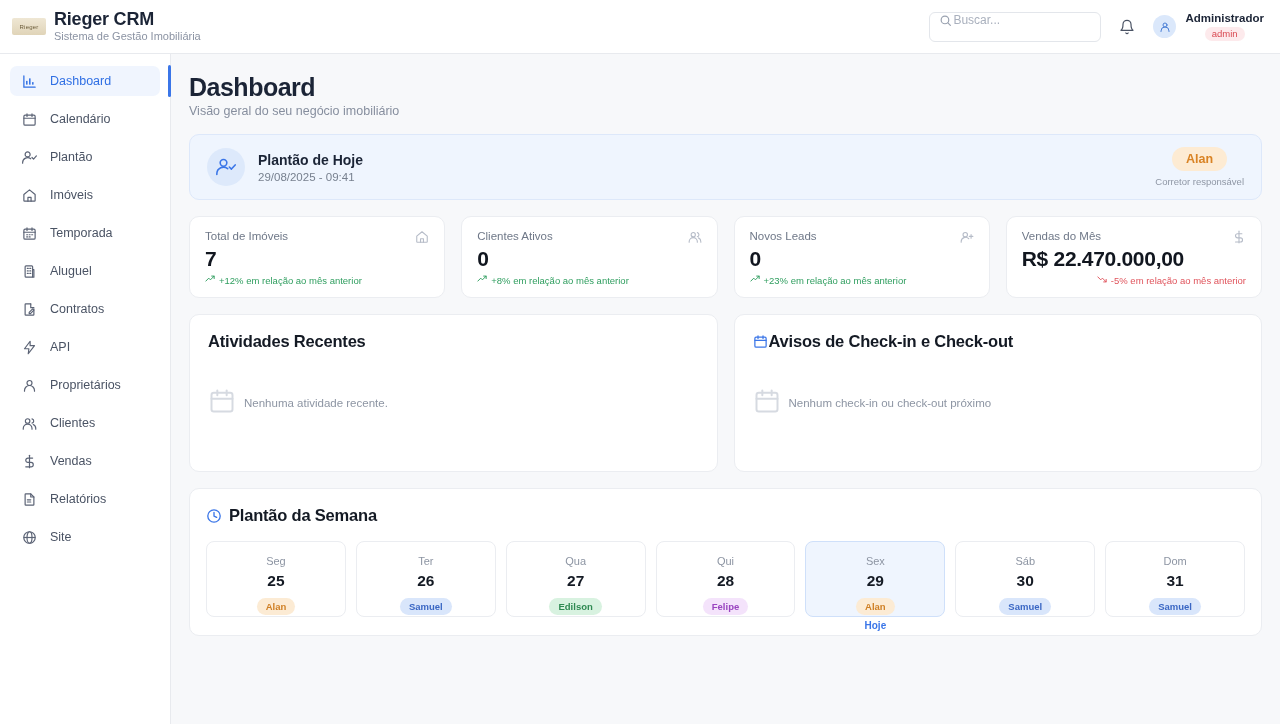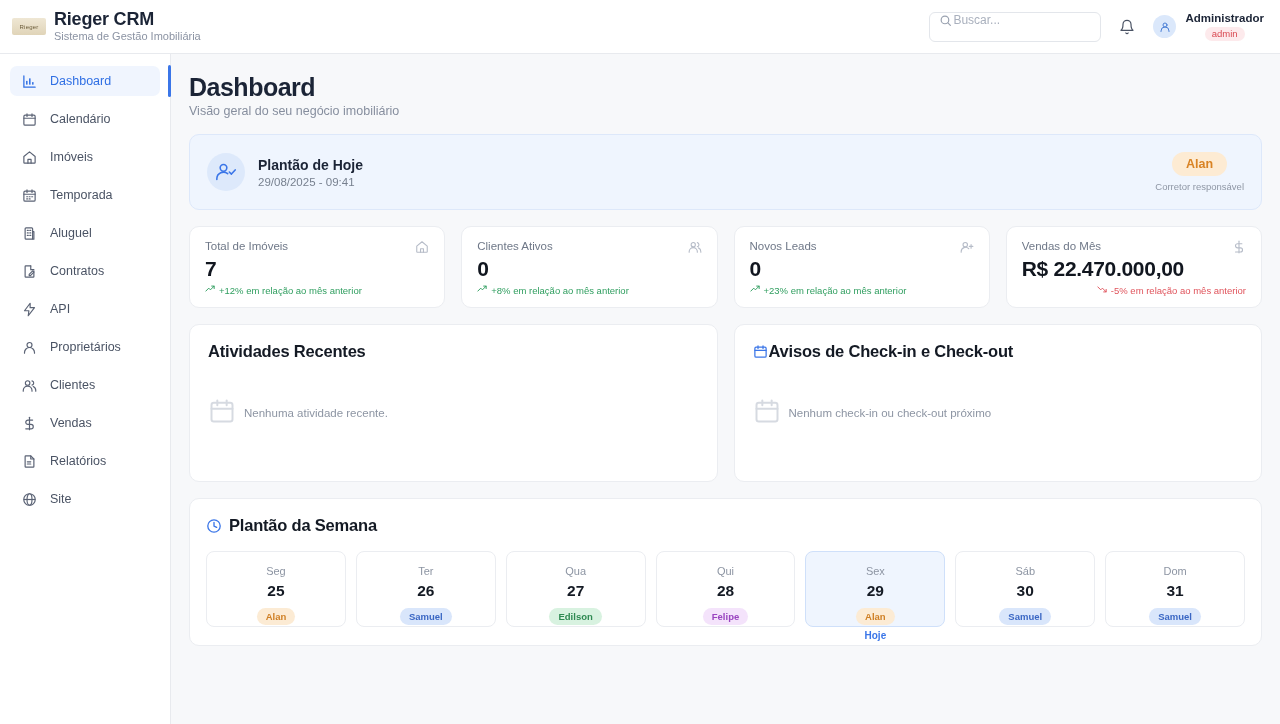--- a/index.html
+++ b/index.html
@@ -82,21 +82,21 @@
     width: 3px; height: 32px; background: #3b76e8; border-radius: 3px;
   }
 
   .main { flex: 1; padding: 18px 18px 0 18px; overflow: hidden; }
   .page-title { font-size: 25px; font-weight: bold; color: #1b2436; letter-spacing: -.5px; line-height: 30px; }
   .page-sub { font-size: 12.5px; color: #868e9e; margin-top: 2px; margin-bottom: 16px; }
 
   
   .duty-banner {
     background: #eff5fe; border: 1px solid #dde8fa; border-radius: 10px;
-    height: 76px; display: flex; align-items: center; padding: 0 17px;
+    height: 66px; display: flex; align-items: center; padding: 0 17px;
     margin-bottom: 16px;
   }
   .duty-avatar {
     width: 38px; height: 38px; border-radius: 50%; background: #dde9fb;
     display: flex; align-items: center; justify-content: center; margin-right: 13px;
   }
   .duty-title { font-size: 14px; font-weight: bold; color: #1b2436; line-height: 17px; }
   .duty-date { font-size: 11.5px; color: #77808f; margin-top: 2px; }
   .duty-right { margin-left: auto; text-align: center; }
   .duty-badge {
@@ -231,20 +231,30 @@
             <svg width="15" height="15" viewBox="0 0 24 24" fill="none" stroke="currentColor" stroke-width="1.9" stroke-linecap="round">
               <rect x="3" y="5" width="18" height="16" rx="2"></rect>
               <line x1="3" y1="10" x2="21" y2="10"></line>
               <line x1="8" y1="3" x2="8" y2="7"></line>
               <line x1="16" y1="3" x2="16" y2="7"></line>
             </svg>
           </span>
         <span>Calendário</span>
       </div>
 
+      <div class="nav-item">
+        <span class="nv-ico">
+            <svg width="15" height="15" viewBox="0 0 24 24" fill="none" stroke="currentColor" stroke-width="1.9" stroke-linecap="round" stroke-linejoin="round">
+              <circle cx="9" cy="7" r="4"></circle>
+              <path d="M1 21v-1a8 8 0 0 1 13-6"></path>
+              <polyline points="16,12 18.5,14.5 23,9.5"></polyline>
+            </svg>
+          </span>
+        <span>Plantão</span>
+      </div>
 
       <div class="nav-item">
         <span class="nv-ico">
             <svg width="15" height="15" viewBox="0 0 24 24" fill="none" stroke="currentColor" stroke-width="1.9" stroke-linecap="round" stroke-linejoin="round">
               <path d="M3 10.5 12 3l9 7.5V20a1 1 0 0 1-1 1H4a1 1 0 0 1-1-1z"></path>
               <path d="M9.5 21v-6h5v6"></path>
             </svg>
           </span>
         <span>Imóveis</span>
       </div>

